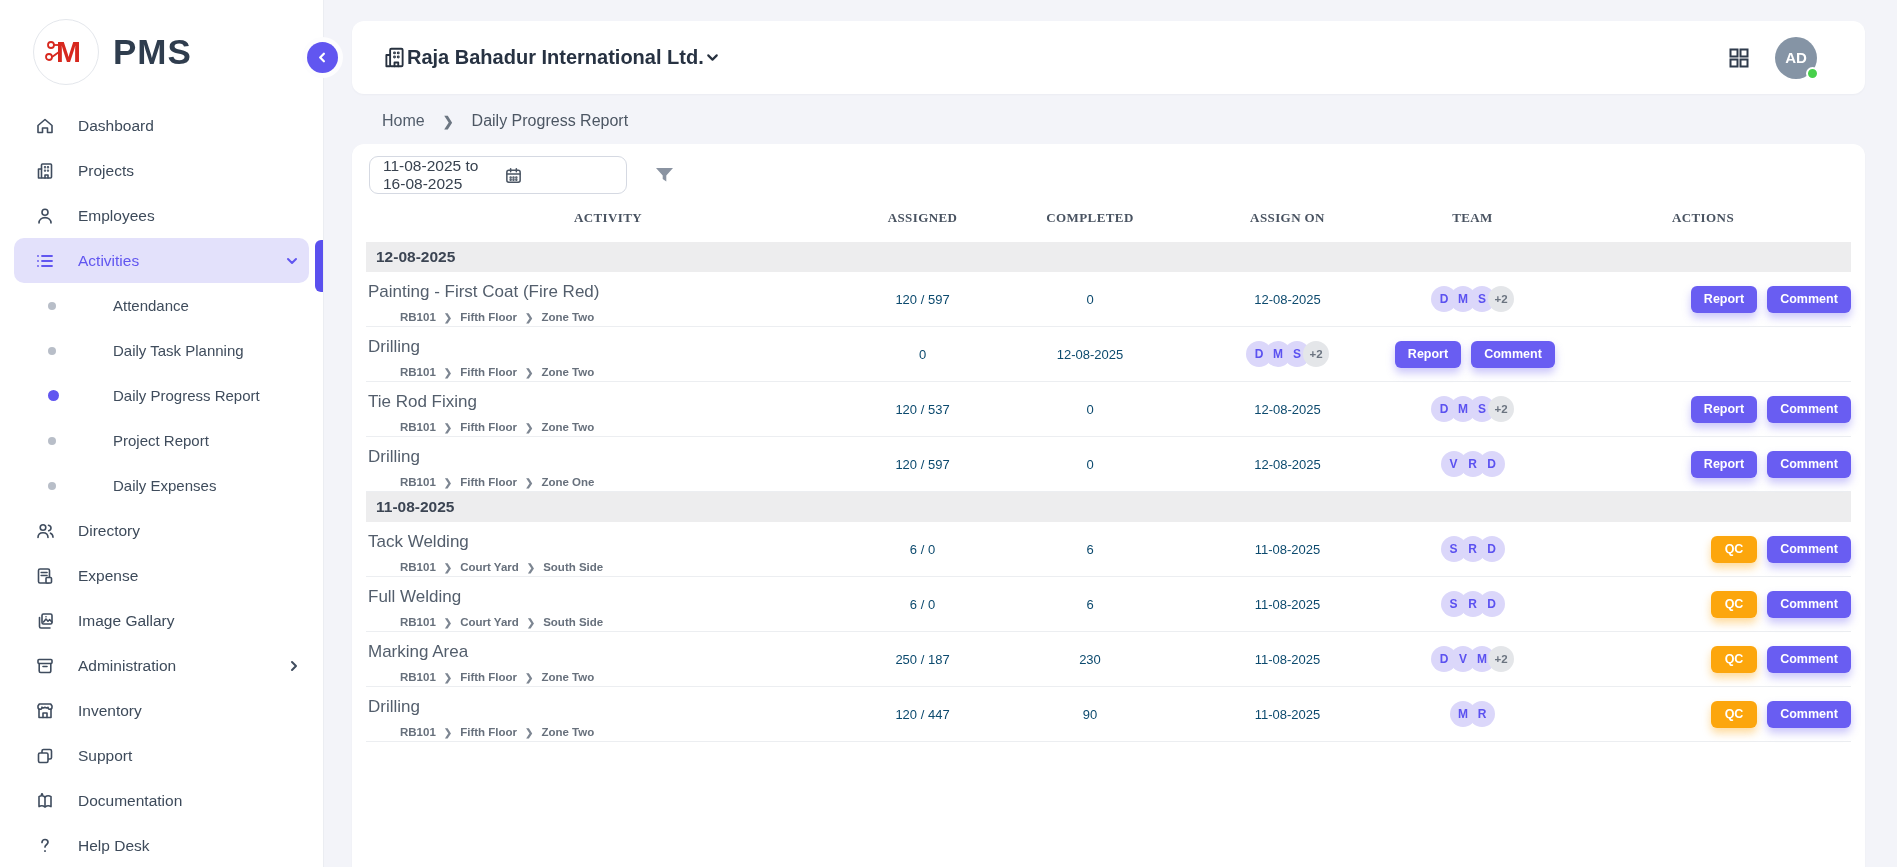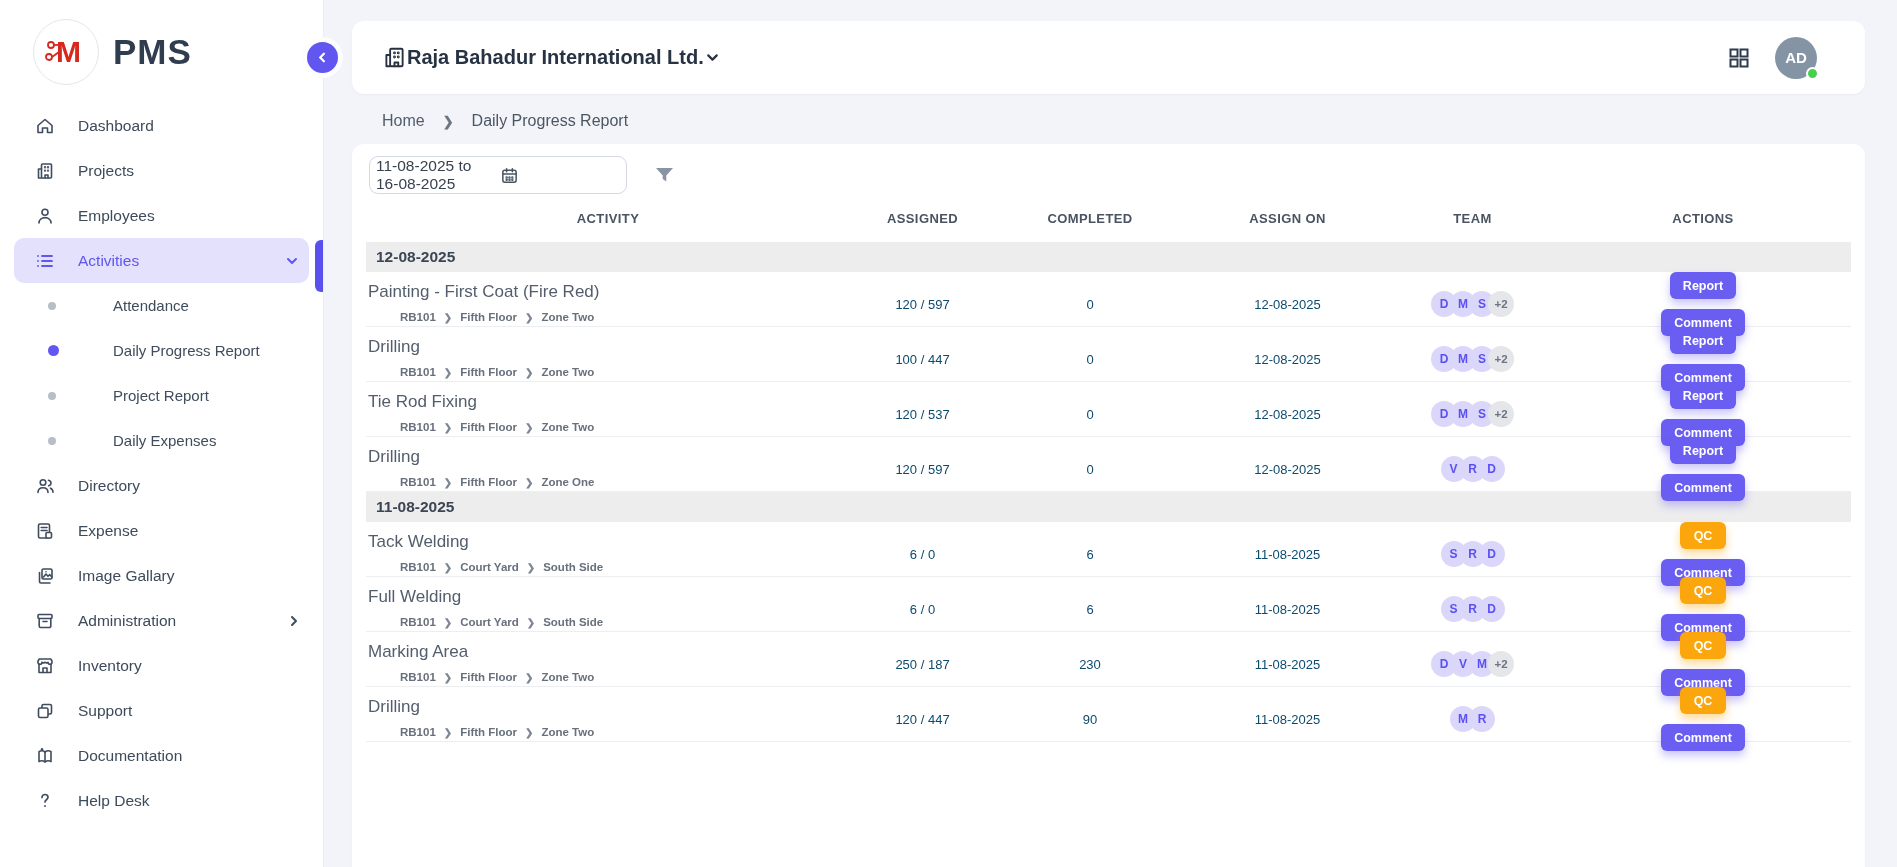--- a/index.html
+++ b/index.html
@@ -45,45 +45,45 @@
   .breadcrumb { margin-top:13px; height:28px; display:flex; align-items:center; gap:18px;
                 font-size:16px; padding-left:2px; }
   .bc-home { color:#515c6a; cursor:pointer;margin-left:28px; }
   .bc-sep { color:#6c7682; font-size:13px; font-weight:700; }
   .bc-cur { color:#4c5663; }
 
   .card { margin-top:9px; background:#fff; border-radius:12px; padding:12px 14px; height:760px;
           box-shadow:0 1px 2px rgba(40,50,80,.04); }
   .filter-row { display:flex; align-items:center; gap:26px; padding-left:3px; }
   .date-input { width:258px; height:38px; border:1px solid #d5d9e2; border-radius:9px;
-                display:flex; align-items:center; padding:0 12px 0 6px; gap:10px;
+                display:flex; align-items:center; padding:0 12px 0 13px; gap:10px;
                 font-size:15.5px; color:#38424f; cursor:pointer; }
   .date-input span { flex:1; }
   .funnel { cursor:pointer; display:flex; }
 
   .thead { display:grid; grid-template-columns:484px 145px 190px 205px 165px 1fr;
-           height:48px; align-items:center; }
+           height:48px; align-items:center;font-family:Liberation Serif, serif; }
   .th { text-align:center; font-size:13px; font-weight:700; letter-spacing:.4px; color:#495361; }
   .group-row { height:30px; background:#ededee; display:flex; align-items:center;
                padding-left:10px; font-size:15.5px; font-weight:700; color:#3c4553; }
   .trow { display:grid; grid-template-columns:484px 145px 190px 205px 165px 1fr;
           height:55px; border-bottom:1px solid #eceef1; }
   .cell-activity { padding:10px 0 0 2px; }
   .act-title { font-size:17px; color:#535e6c; }
   .act-path { margin-top:9px; font-size:11.5px; font-weight:600; color:#67707c;
               display:flex; align-items:center;padding-left:32px; }
   .act-path .psep { margin:0 8px; color:#7d8692; font-size:10px; font-weight:700; }
   .cell-num { display:flex; align-items:center; justify-content:center; font-size:13px; color:#0c4a6e; }
   .cell-team { display:flex; align-items:center; justify-content:center; }
   .tavatar { width:26px; height:26px; border-radius:50%; background:#dbd7fa; color:#5b51f0;
              font-size:12px; font-weight:700; display:flex; align-items:center; justify-content:center;
              margin-left:-7px; position:relative; }
   .tavatar:first-child { margin-left:0; }
   .tavatar.more { background:#e4e6e9; color:#6b7480; font-size:11.5px; }
-  .cell-actions { display:flex; align-items:center; justify-content:flex-end; gap:10px; padding-right:0;flex-direction:column; }
+  .cell-actions { display:flex; align-items:center; justify-content:flex-end; gap:10px; padding-right:0; }
   .btn { height:27px; border:none; border-radius:6px; color:#fff; font-weight:700; font-size:12.5px;
          font-family:"Liberation Sans",sans-serif; cursor:pointer; }
   .btn-report { width:66px; background:#695df2; box-shadow:0 5px 9px rgba(105,93,242,.35); }
   .btn-comment { width:84px; background:#695df2; box-shadow:0 5px 9px rgba(105,93,242,.35); }
   .btn-qc { width:46px; background:#fca60d; box-shadow:0 5px 9px rgba(252,166,13,.4); }
 
   svg { display:block; }
 </style>
 </head>
 <body>
@@ -151,20 +151,24 @@
     <span class="chev">
       <svg width="14" height="14" viewBox="0 0 14 14" fill="none" stroke="#6156f0" stroke-width="2" stroke-linecap="round" stroke-linejoin="round">
         <polyline points="3,5 7,9 11,5"></polyline>
         </svg>
     </span>
   </div>
 
   <div class="sub-item">
     <span class="sub-bullet"></span>
     <span>Attendance</span>
+  </div>
+  <div class="sub-item">
+    <span class="sub-bullet"></span>
+    <span>Daily Task Planning</span>
   </div>
   <div class="sub-item active">
     <span class="sub-bullet"></span>
     <span>Daily Progress Report</span>
   </div>
   <div class="sub-item">
     <span class="sub-bullet"></span>
     <span>Project Report</span>
   </div>
   <div class="sub-item">
@@ -385,21 +389,20 @@
           <div class="cell-activity">
             <div class="act-title">Drilling</div>
             <div class="act-path">
               <span>RB101</span>
               <span class="psep">❯</span>
               <span>Fifth Floor</span>
               <span class="psep">❯</span>
               <span>Zone Two</span>
             </div>
           </div>
-          <div class="cell-num">100 / 447</div>
           <div class="cell-num">0</div>
           <div class="cell-num">12-08-2025</div>
           <div class="cell-team">
             <span class="tavatar">D</span>
             <span class="tavatar">M</span>
             <span class="tavatar">S</span>
             <span class="tavatar more">+2</span>
           </div>
           <div class="cell-actions">
             <button class="btn btn-report">Report</button>

